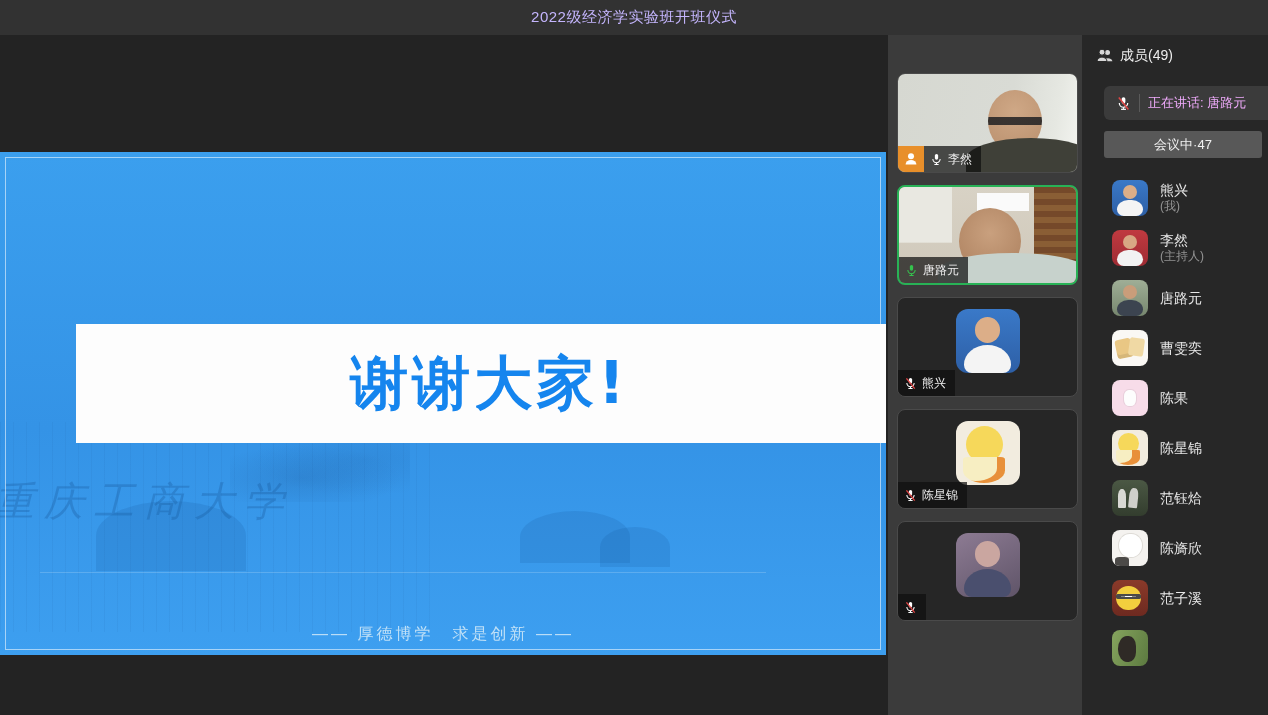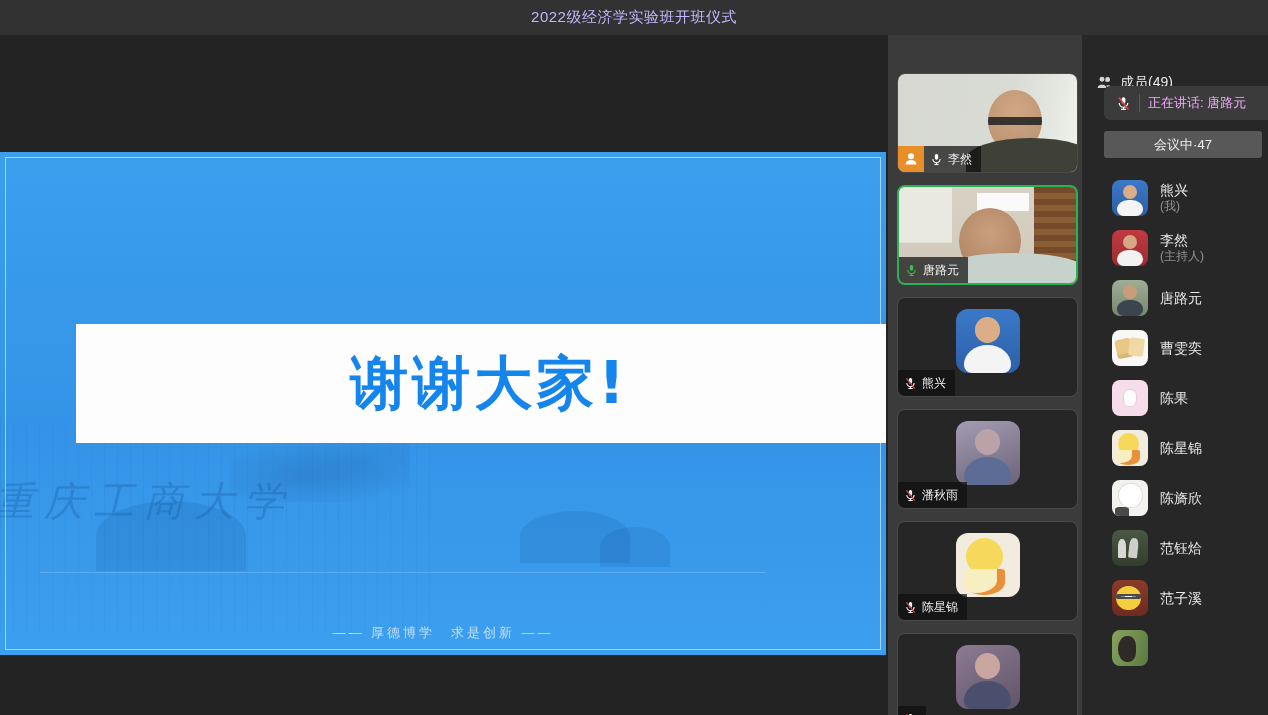--- a/index.html
+++ b/index.html
@@ -41,21 +41,21 @@
   .banner{
     position:absolute;left:30px;top:172px;width:827px;height:119px;background:#fdfdfd;
     display:flex;align-items:center;justify-content:center;margin-left:46px;
   }
   .headline{
     font-size:58px;font-weight:900;color:#1585ee;letter-spacing:4px;
     font-family:"DejaVu Sans","Liberation Sans",sans-serif;
   }
   .motto{
     position:absolute;left:0;top:472px;width:100%;text-align:center;
-    color:#bfe0f7;font-size:13px;letter-spacing:3px;
+    color:#bfe0f7;font-size:16px;letter-spacing:3px;
   }
   
   .video-strip{position:absolute;left:888px;top:35px;width:194px;height:680px;background:#3b3b3b;}
   .tile{
     position:relative;width:181px;height:100px;margin:0 0 12px 9px;border-radius:8px;
     overflow:hidden;background:#262626;border:1px solid #4a4a4a;box-sizing:border-box;
   }
   .tile:first-child{margin-top:38px;}
   .tile.active{border:2px solid #28b256;}
   .surface{position:absolute;inset:0;}
@@ -137,21 +137,21 @@
   .tile-label{position:absolute;left:0;bottom:0;display:flex;align-items:stretch;}
   .host-badge{width:26px;height:26px;background:#e88f2a;display:flex;align-items:center;justify-content:center;}
   .label-main{display:flex;align-items:center;gap:5px;height:26px;padding:0 9px 0 6px;background:rgba(15,15,15,.72);}
   .tile-name{color:#f0f0f0;font-size:12px;white-space:nowrap;}
   .micwrap{display:inline-flex;align-items:center;}
   .mic-on{color:#ffffff;}
   .mic-speaking{color:#35c24d;}
   .mic-muted{color:#ffffff;}
   
   .members-panel{position:absolute;left:1082px;top:35px;width:186px;height:680px;background:#272727;overflow:hidden;}
-  .mp-header{position:absolute;left:14px;top:12px;display:flex;align-items:center;gap:6px;margin-top:27px;}
+  .mp-header{position:absolute;left:14px;top:12px;display:flex;align-items:center;gap:6px;}
   .mp-title{color:#ededed;font-size:14px;}
   .speaking-bar{
     position:absolute;left:22px;top:51px;width:210px;height:34px;background:#3b3b3b;border-radius:6px;
     display:flex;align-items:center;gap:8px;padding:0 0 0 12px;box-sizing:border-box;
   }
   .sb-divider{width:1px;height:18px;background:#5a5a5a;}
   .sb-text{color:#f0abfc;font-size:13px;white-space:nowrap;}
   .tab-meeting{
     position:absolute;left:22px;top:96px;width:158px;height:27px;background:#585858;border-radius:3px;
     display:flex;align-items:center;justify-content:center;color:#f0f0f0;font-size:13px;
@@ -246,41 +246,20 @@
             <line x1="5.4" y1="14.2" x2="10.6" y2="14.2" stroke="currentColor" stroke-width="1.3"></line>
             <line x1="3" y1="1.6" x2="13.2" y2="14.4" stroke="#e04545" stroke-width="1.6"></line>
           </svg>
         </span>
         <span class="tile-name">熊兴</span>
       </span>
     </div>
   </div>
     <div class="tile">
     <div class="surface">
-        <div class="tile-avatar av-pan-portrait pav"></div>
-      </div>
-    <div class="tile-label">
-
-      <span class="label-main">
-
-        <span class="micwrap mic-muted" style="display: inline-flex;">
-          <svg width="13" height="13" viewBox="0 0 16 16">
-            <rect x="6" y="1.2" width="4" height="7" rx="2" fill="currentColor"></rect>
-            <path d="M3.5 7.5a4.5 4.5 0 0 0 9 0" fill="none" stroke="currentColor" stroke-width="1.3"></path>
-            <line x1="8" y1="12" x2="8" y2="13.8" stroke="currentColor" stroke-width="1.3"></line>
-            <line x1="5.4" y1="14.2" x2="10.6" y2="14.2" stroke="currentColor" stroke-width="1.3"></line>
-            <line x1="3" y1="1.6" x2="13.2" y2="14.4" stroke="#e04545" stroke-width="1.6"></line>
-          </svg>
-        </span>
-        <span class="tile-name">潘秋雨</span>
-      </span>
-    </div>
-  </div>
-    <div class="tile">
-    <div class="surface">
         <div class="tile-avatar av-chick-toy obj"></div>
       </div>
     <div class="tile-label">
 
       <span class="label-main">
 
         <span class="micwrap mic-muted" style="display: inline-flex;">
           <svg width="13" height="13" viewBox="0 0 16 16">
             <rect x="6" y="1.2" width="4" height="7" rx="2" fill="currentColor"></rect>
             <path d="M3.5 7.5a4.5 4.5 0 0 0 9 0" fill="none" stroke="currentColor" stroke-width="1.3"></path>
@@ -384,34 +363,34 @@
     </div>
   </div>
       <div class="member-row">
     <div class="m-avatar av-chick-toy obj"></div>
     <div class="m-text">
       <div class="m-name">陈星锦</div>
 
     </div>
   </div>
       <div class="member-row">
+    <div class="m-avatar av-outdoor-pair obj"></div>
+    <div class="m-text">
+      <div class="m-name">范钰烚</div>
+
+    </div>
+  </div>
+      <div class="member-row">
     <div class="m-avatar av-white-dog obj"></div>
     <div class="m-text">
       <div class="m-name">陈旖欣</div>
 
     </div>
   </div>
       <div class="member-row">
-    <div class="m-avatar av-outdoor-pair obj"></div>
-    <div class="m-text">
-      <div class="m-name">范钰烚</div>
-
-    </div>
-  </div>
-      <div class="member-row">
     <div class="m-avatar av-minion obj"></div>
     <div class="m-text">
       <div class="m-name">范子溪</div>
 
     </div>
   </div>
       <div class="member-row">
     <div class="m-avatar av-green-outdoor obj"></div>
     <div class="m-text">
       <div class="m-name"></div>

